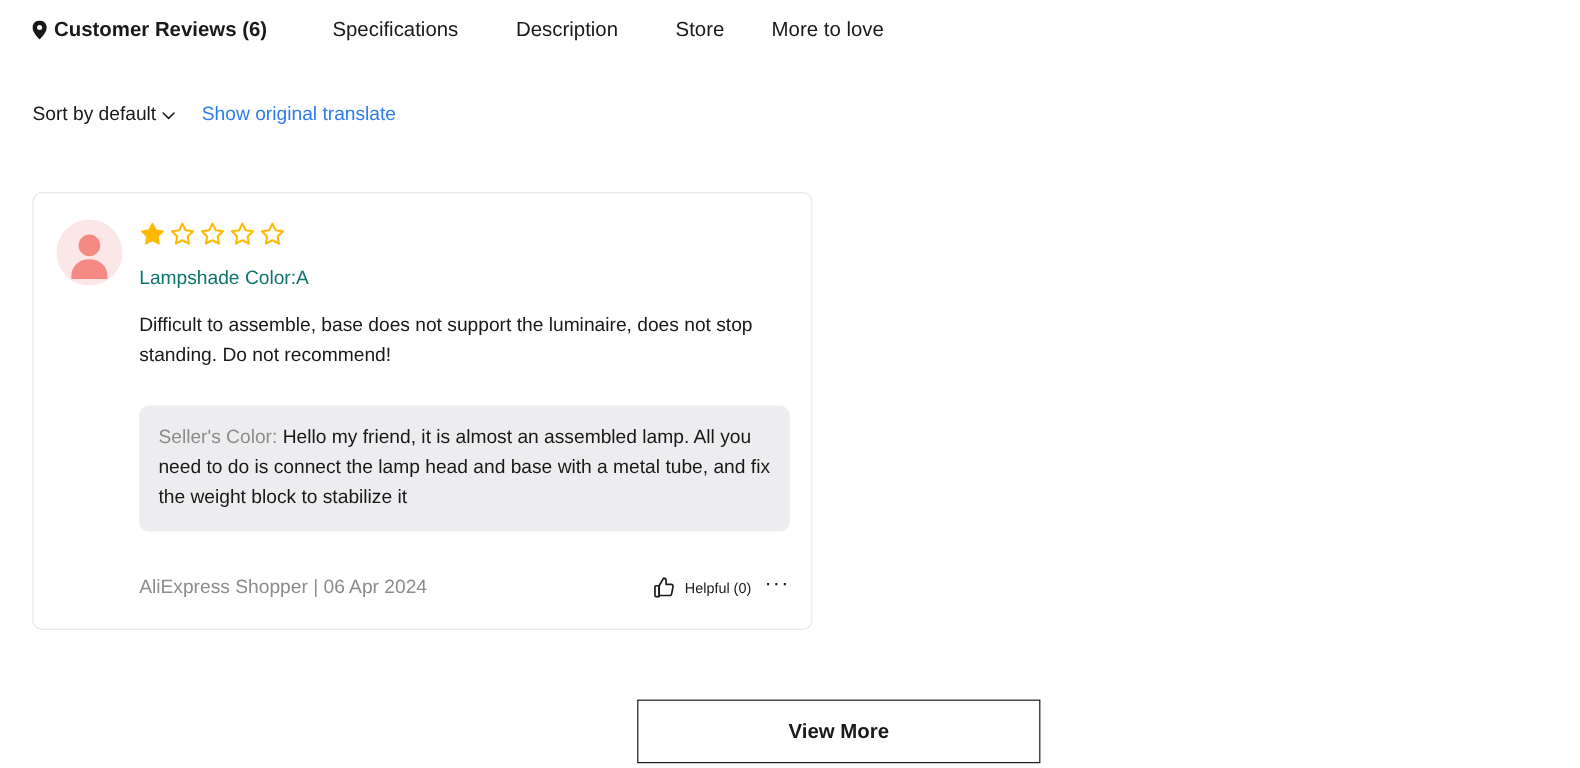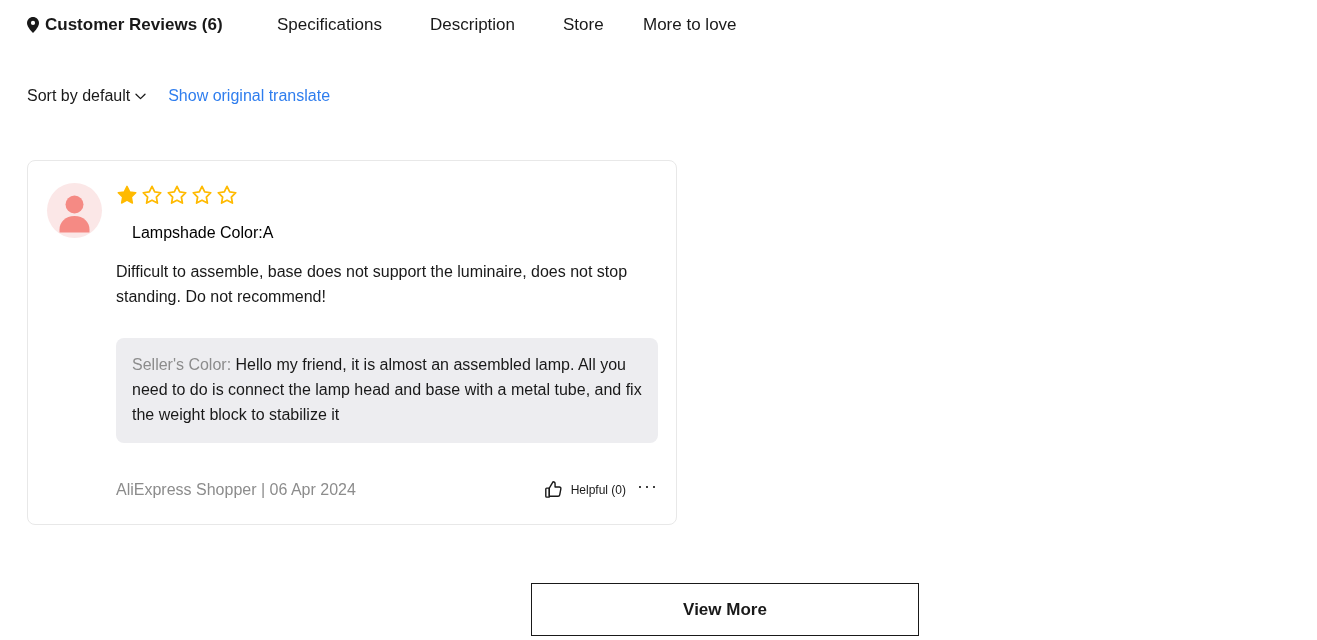--- a/index.html
+++ b/index.html
@@ -119,24 +119,24 @@
     position: absolute;
     left: 88px;
     top: 23px;
     display: flex;
     gap: 3px;
   }
   .star { width: 22px; height: 22px; display: block; }
 
   .sku {
     position: absolute;
-    left: 104px;
+    left: 88px;
     top: 62px;
     font-size: 16px;
-    color: #000000;
+    color: #0f766e;
     line-height: 1.3;
   }
 
   .review-text {
     position: absolute;
     left: 88px;
     top: 98px;
     width: 550px;
     font-size: 16px;
     line-height: 25px;
@@ -202,21 +202,21 @@
     cursor: pointer;
     position: relative;
     top: -4px;
   }
 
   
   .view-more {
     position: absolute;
     left: 531px;
     top: 583px;
-    width: 388px;
+    width: 336px;
     height: 53px;
     border: 1px solid #191919;
     background: #ffffff;
     box-sizing: border-box;
     display: flex;
     align-items: center;
     justify-content: center;
     font-family: "Liberation Sans", sans-serif;
     font-size: 17px;
     font-weight: bold;

